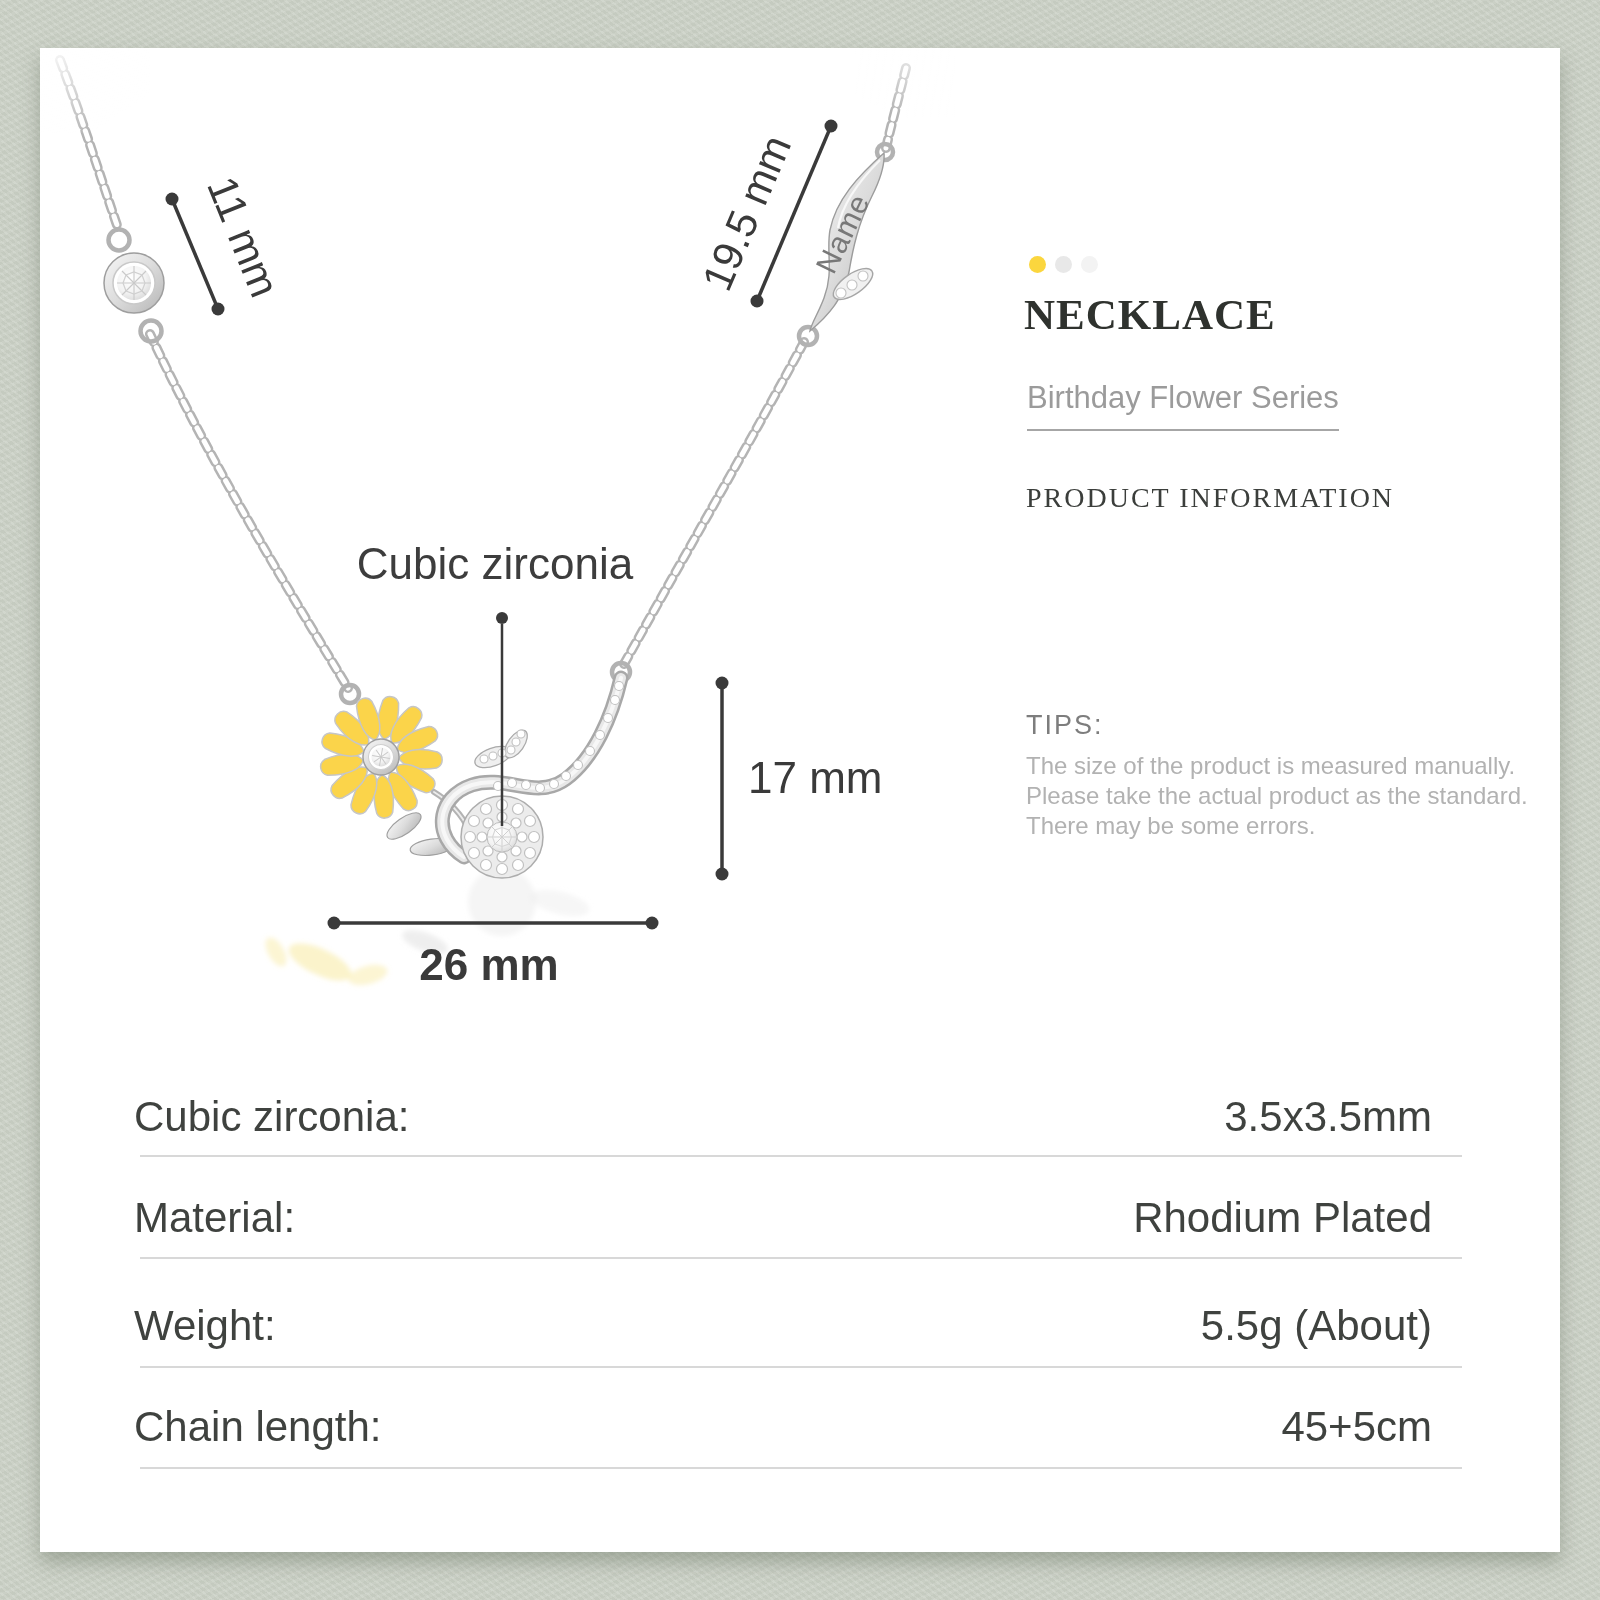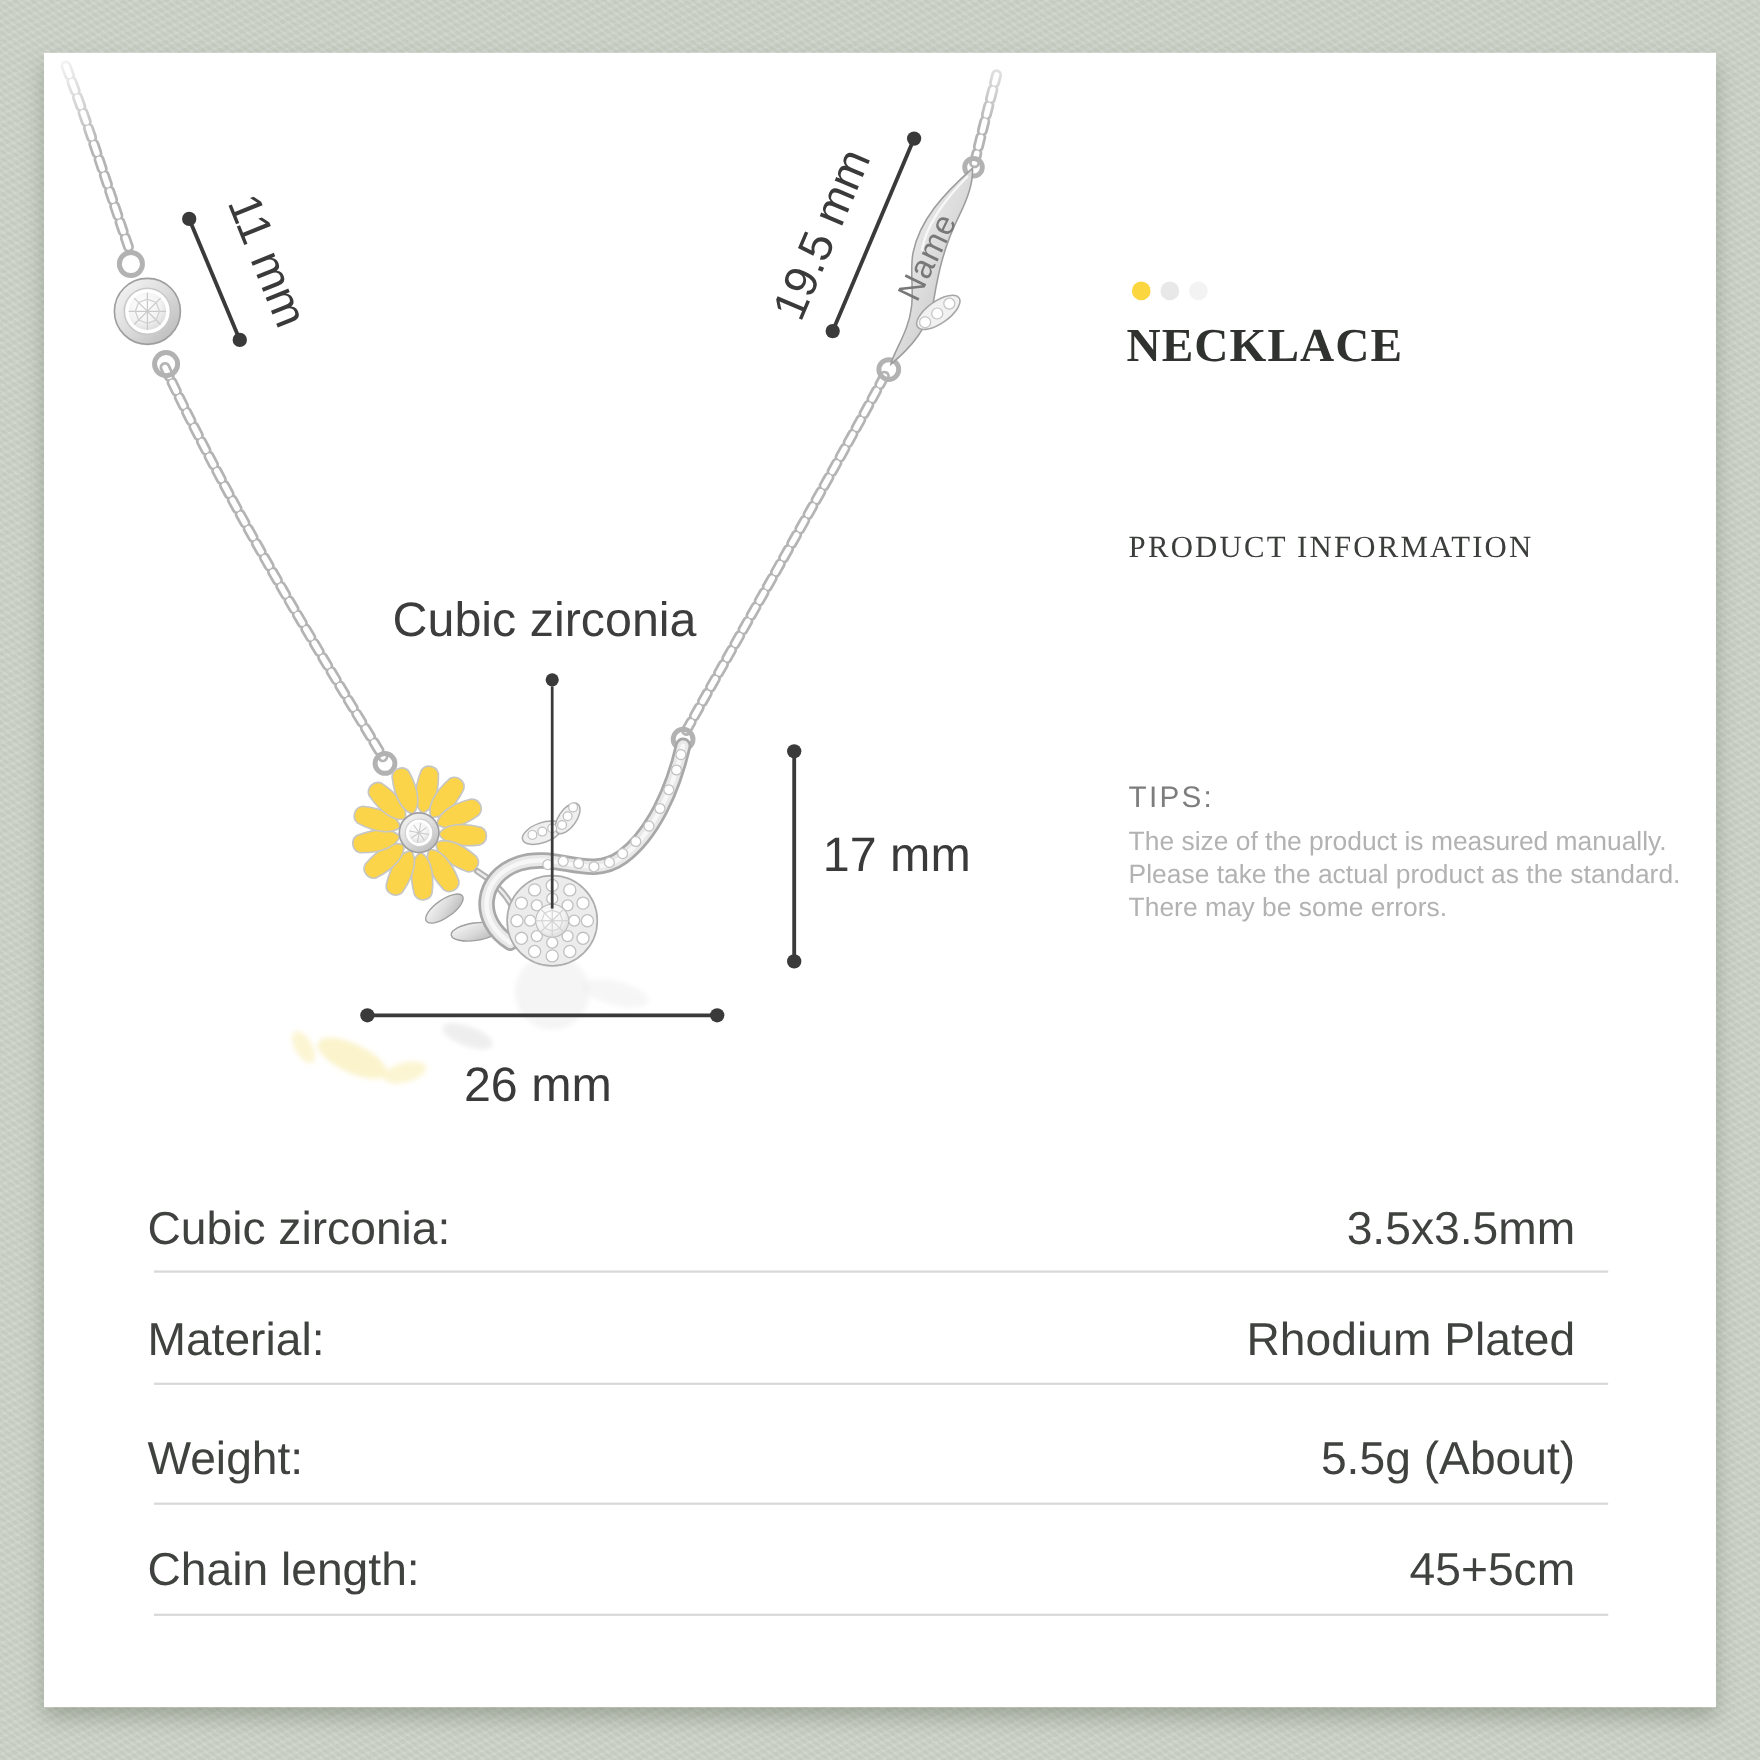--- a/index.html
+++ b/index.html
@@ -243,28 +243,29 @@
       <line x1="334" y1="923" x2="652" y2="923" stroke-width="3.5"></line>
       <circle cx="334" cy="923" r="6.5" stroke="none"></circle>
         <circle cx="652" cy="923" r="6.5" stroke="none"></circle>
     </g>
   </svg>
 
   <div class="anno dim-label rot center-xy" style="left:243px;top:237px;transform:translate(-50%,-50%) rotate(68deg);">11 mm</div>
   <div class="anno dim-label rot center-xy" style="left:747px;top:213px;transform:translate(-50%,-50%) rotate(-67deg);">19.5 mm</div>
   <div class="anno cz-label center-xy" style="left:495px;top:564px;">Cubic zirconia</div>
   <div class="anno dim-label-big" style="left:748px;top:753px;">17 mm</div>
-  <div class="anno dim-label-big center-xy" style="left:489px;top:987px;">26 mm</div>
+  <div class="anno dim-label-big center-xy" style="left:489px;top:965px;font-weight:bold;">26 mm</div>
 
   <div class="dots">
     <span class="dot" style="background: rgb(251, 214, 62);"></span>
     <span class="dot" style="background: rgb(232, 232, 232);"></span>
     <span class="dot" style="background: rgb(243, 243, 243);"></span>
   </div>
   <div class="title">NECKLACE</div>
+  <div class="subtitle">Birthday Flower Series</div>
   <div class="section-title">PRODUCT INFORMATION</div>
 
   <div class="tips-label">TIPS:</div>
   <div class="tips-lines">
     <div>The size of the product is measured manually.</div>
     <div>Please take the actual product as the standard.</div>
     <div>There may be some errors.</div>
   </div>
 
   <div class="spec-row" style="top:1093px;">

